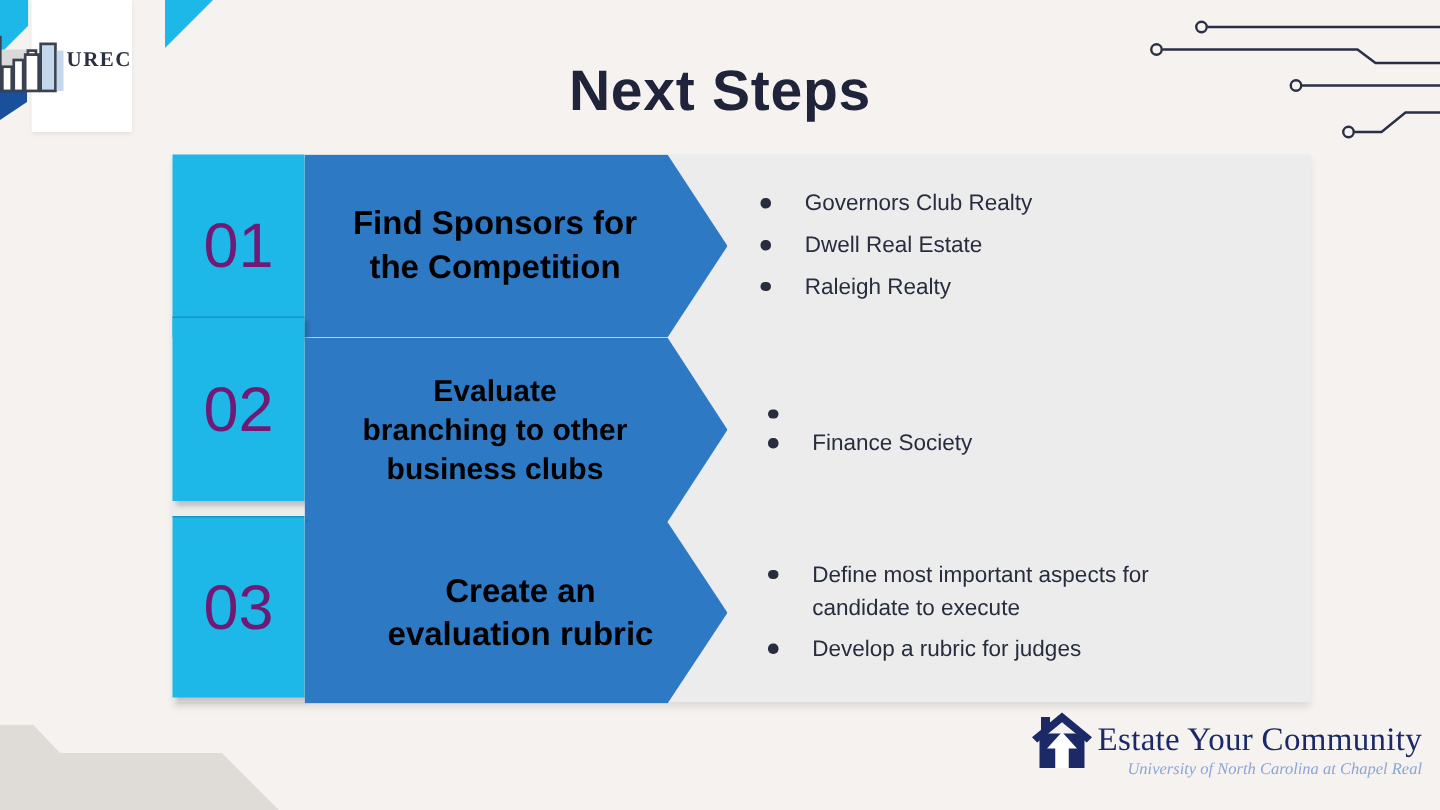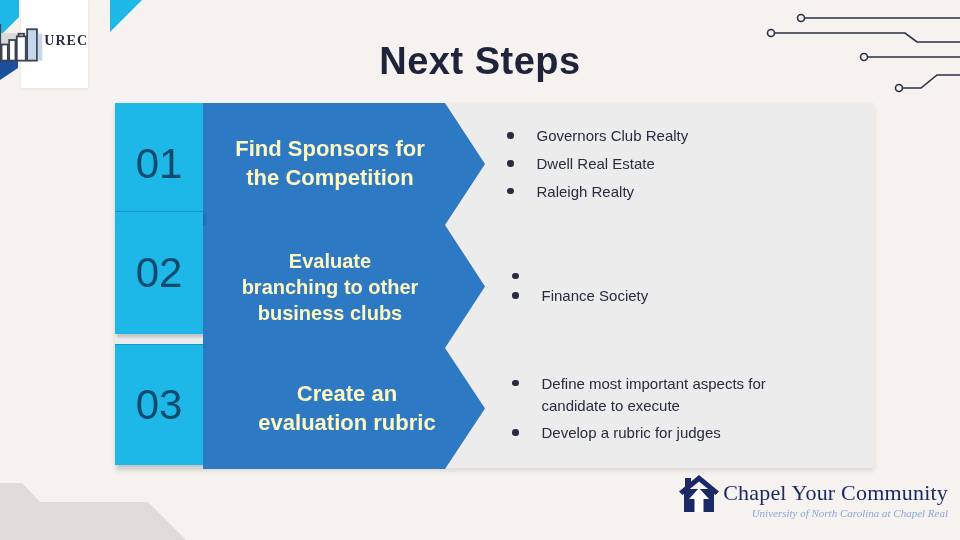--- a/index.html
+++ b/index.html
@@ -37,30 +37,30 @@
   }
   
   .circuit{position:absolute;right:0;top:0;width:200px;height:100px;}
   
   .panel{position:absolute;left:115px;top:103px;width:759px;height:365px;
     background:var(--panel_gray); box-shadow:0 3px 5px rgba(0,0,0,.10);}
   
   .num-tile{
     position:absolute;left:115px;width:88px;background:var(--cyan);
     display:flex;align-items:center;justify-content:center;
-    color:#0c4a6e;font-size:42px;font-weight:200;
+    color:#701a75;font-size:42px;font-weight:200;
     box-shadow:2px 3px 3px rgba(0,0,0,.18);
   }
   .num-tile.sep{border-top:1px solid rgba(0,70,110,.28);}
   .chevron{
     position:absolute;left:203px;width:282px;background:var(--blue);
     clip-path:polygon(0 0,242px 0,100% 50%,242px 100%,0 100%);
     display:flex;align-items:center;justify-content:center;
     padding-right:34px;padding-left:6px;
-    color:#fef9c3;font-weight:bold;text-align:center;white-space:pre-line;line-height:1.3;
+    color:#000000;font-weight:bold;text-align:center;white-space:pre-line;line-height:1.3;
   }
   .chev-1{top:103px;height:122px;font-size:22px;}
   .chev-2{top:225px;height:123px;font-size:20px;}
   .chev-3{top:348px;height:121px;font-size:22px;padding-left:40px;}
   .tile-1{top:103px;height:122px;}
   .tile-2{top:211px;height:123px;}
   .tile-3{top:344px;height:121px;}
   .bullets{
     position:absolute;left:507px;width:362px;list-style:none;
     display:flex;flex-direction:column;justify-content:center;gap:6px;
@@ -188,18 +188,18 @@
       <svg width="40" height="40" viewBox="0 0 40 38">
         <g fill="#1b2a66">
           <rect x="6" y="3" width="6" height="10"></rect>
           <polygon points="20,0 40,16.5 36.5,20 20,6.5 3.5,20 0,16.5"></polygon>
           <rect x="5" y="14" width="30" height="23"></rect>
         </g>
         <path fill="#ffffff" d="M20 13 L30 24 L24.5 24 L24.5 37 L15.5 37 L15.5 24 L10 24 Z"></path>
       </svg>
     </span>
     <div class="footer-text">
-      <span class="footer-org">Chapel Your Community</span>
+      <span class="footer-org">Estate Your Community</span>
       <span class="footer-tagline">University of North Carolina at Chapel Real</span>
     </div>
   </div>
 
 </div>
 
 </body></html>

